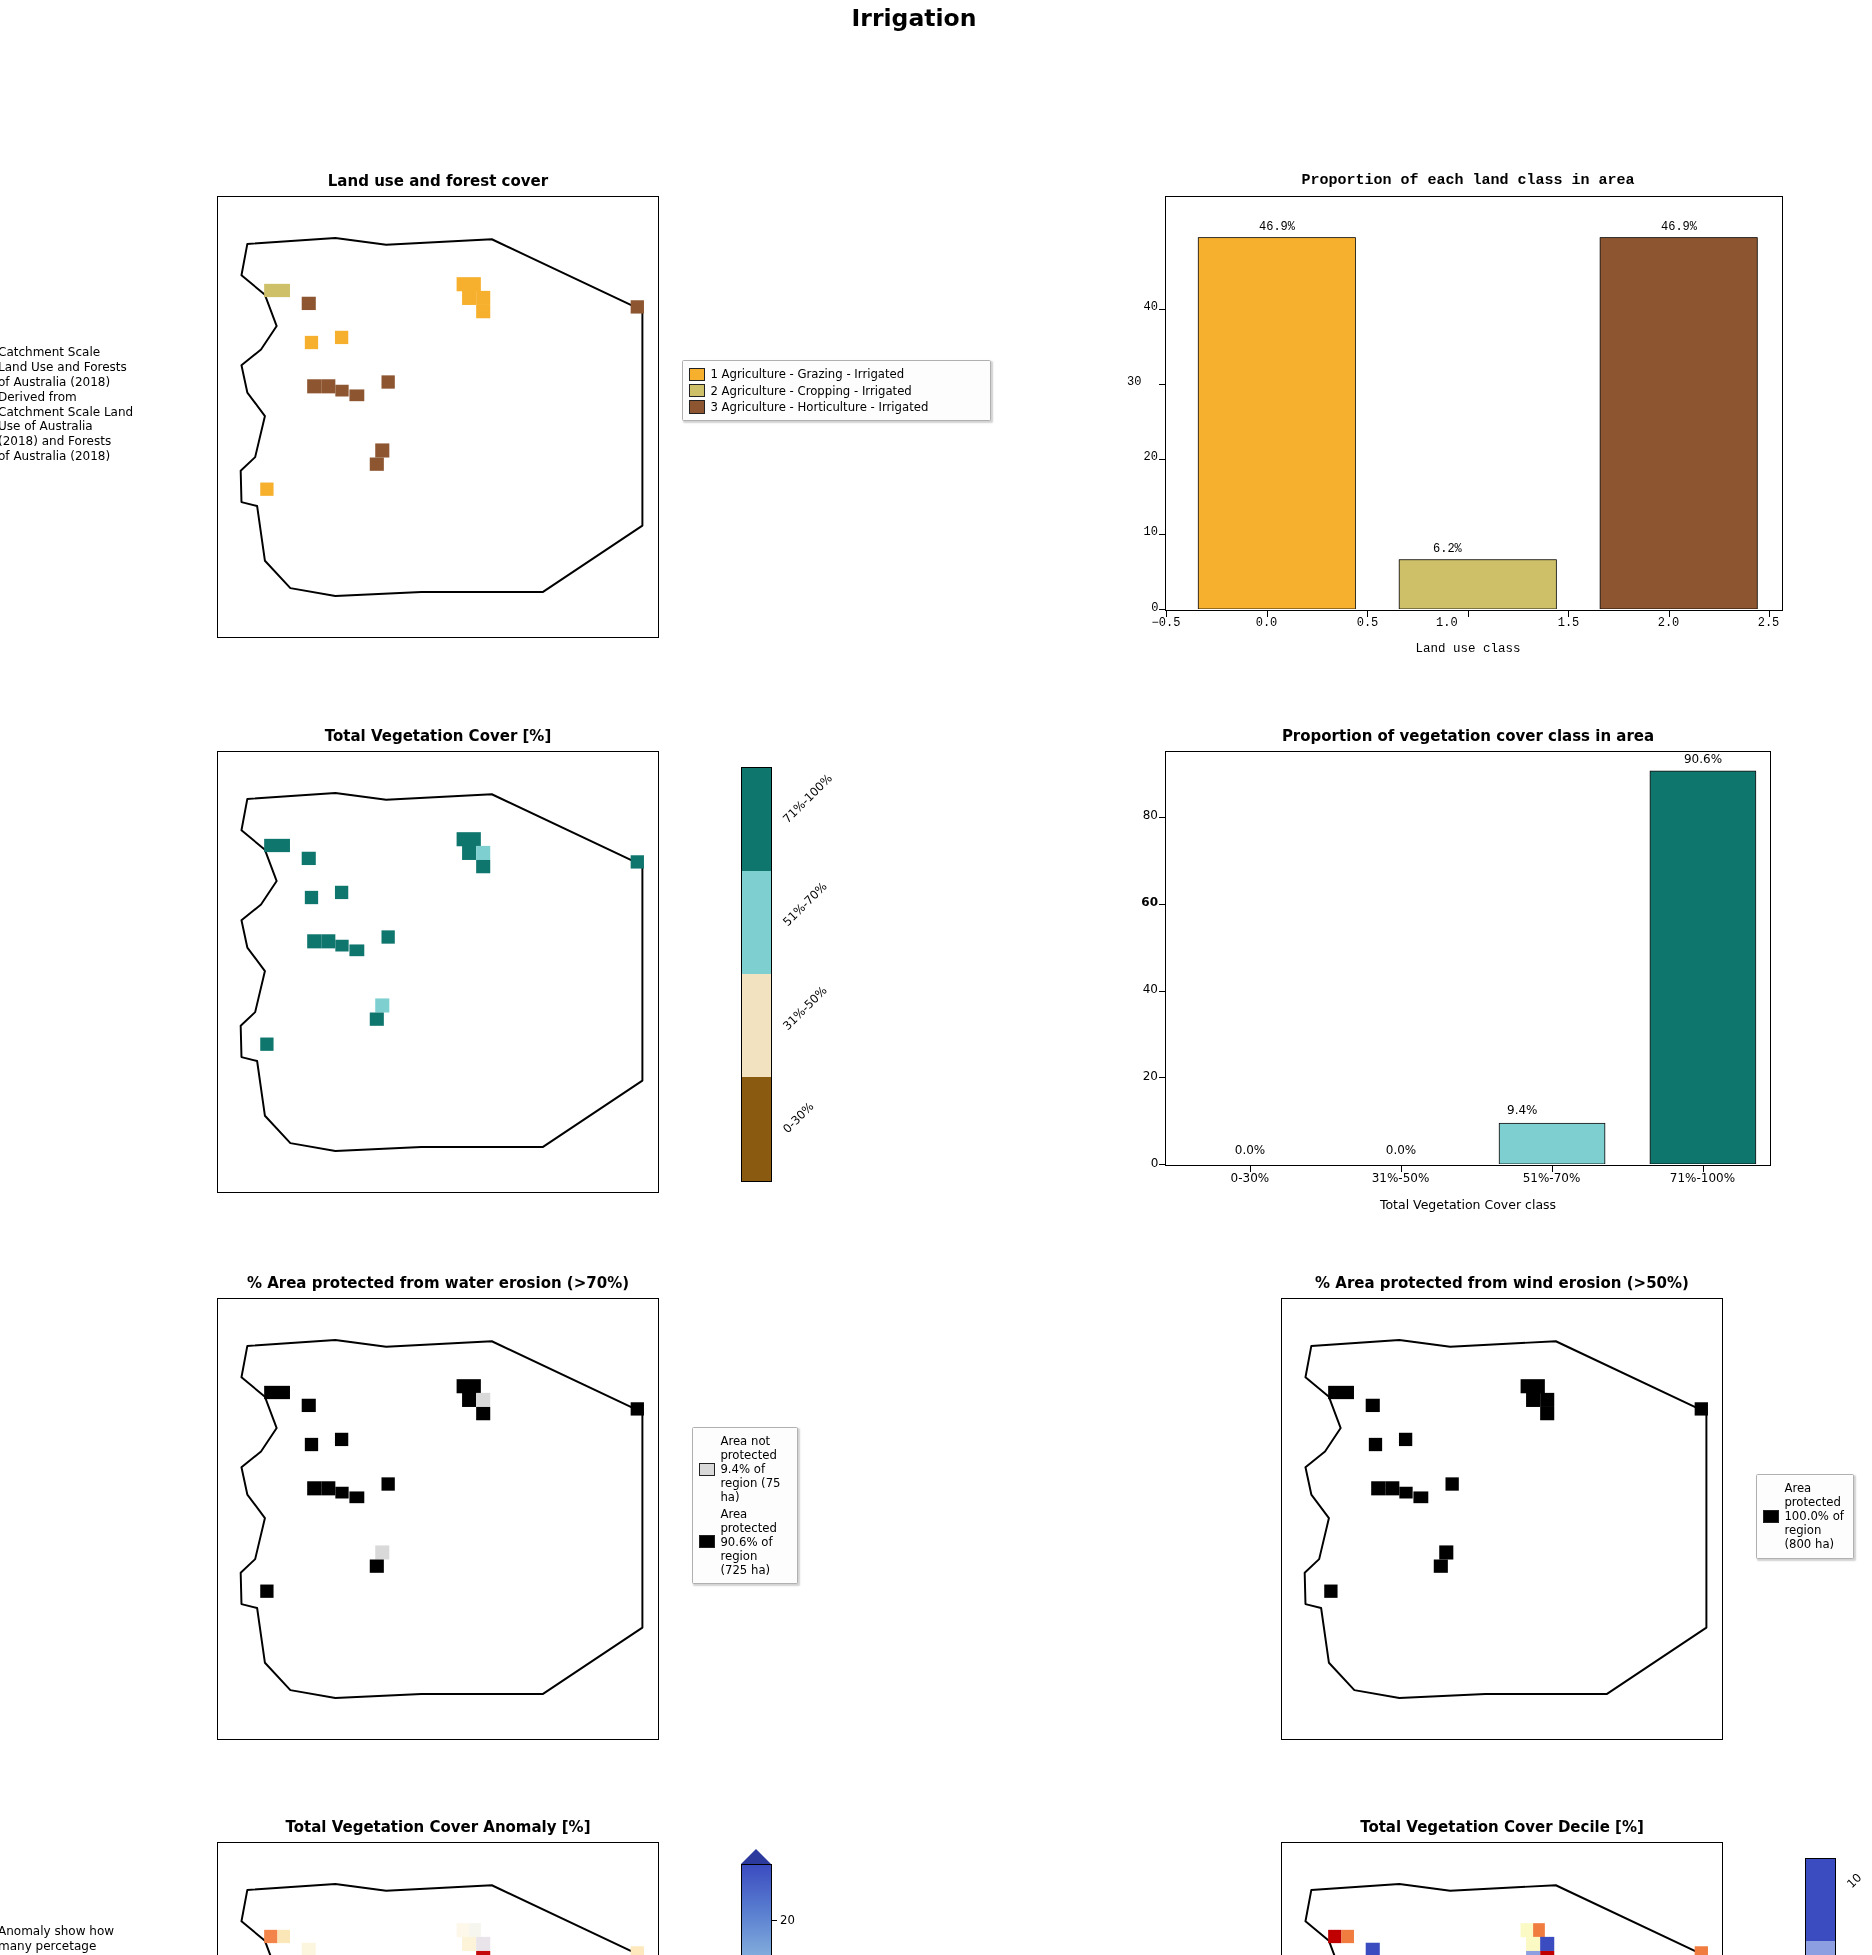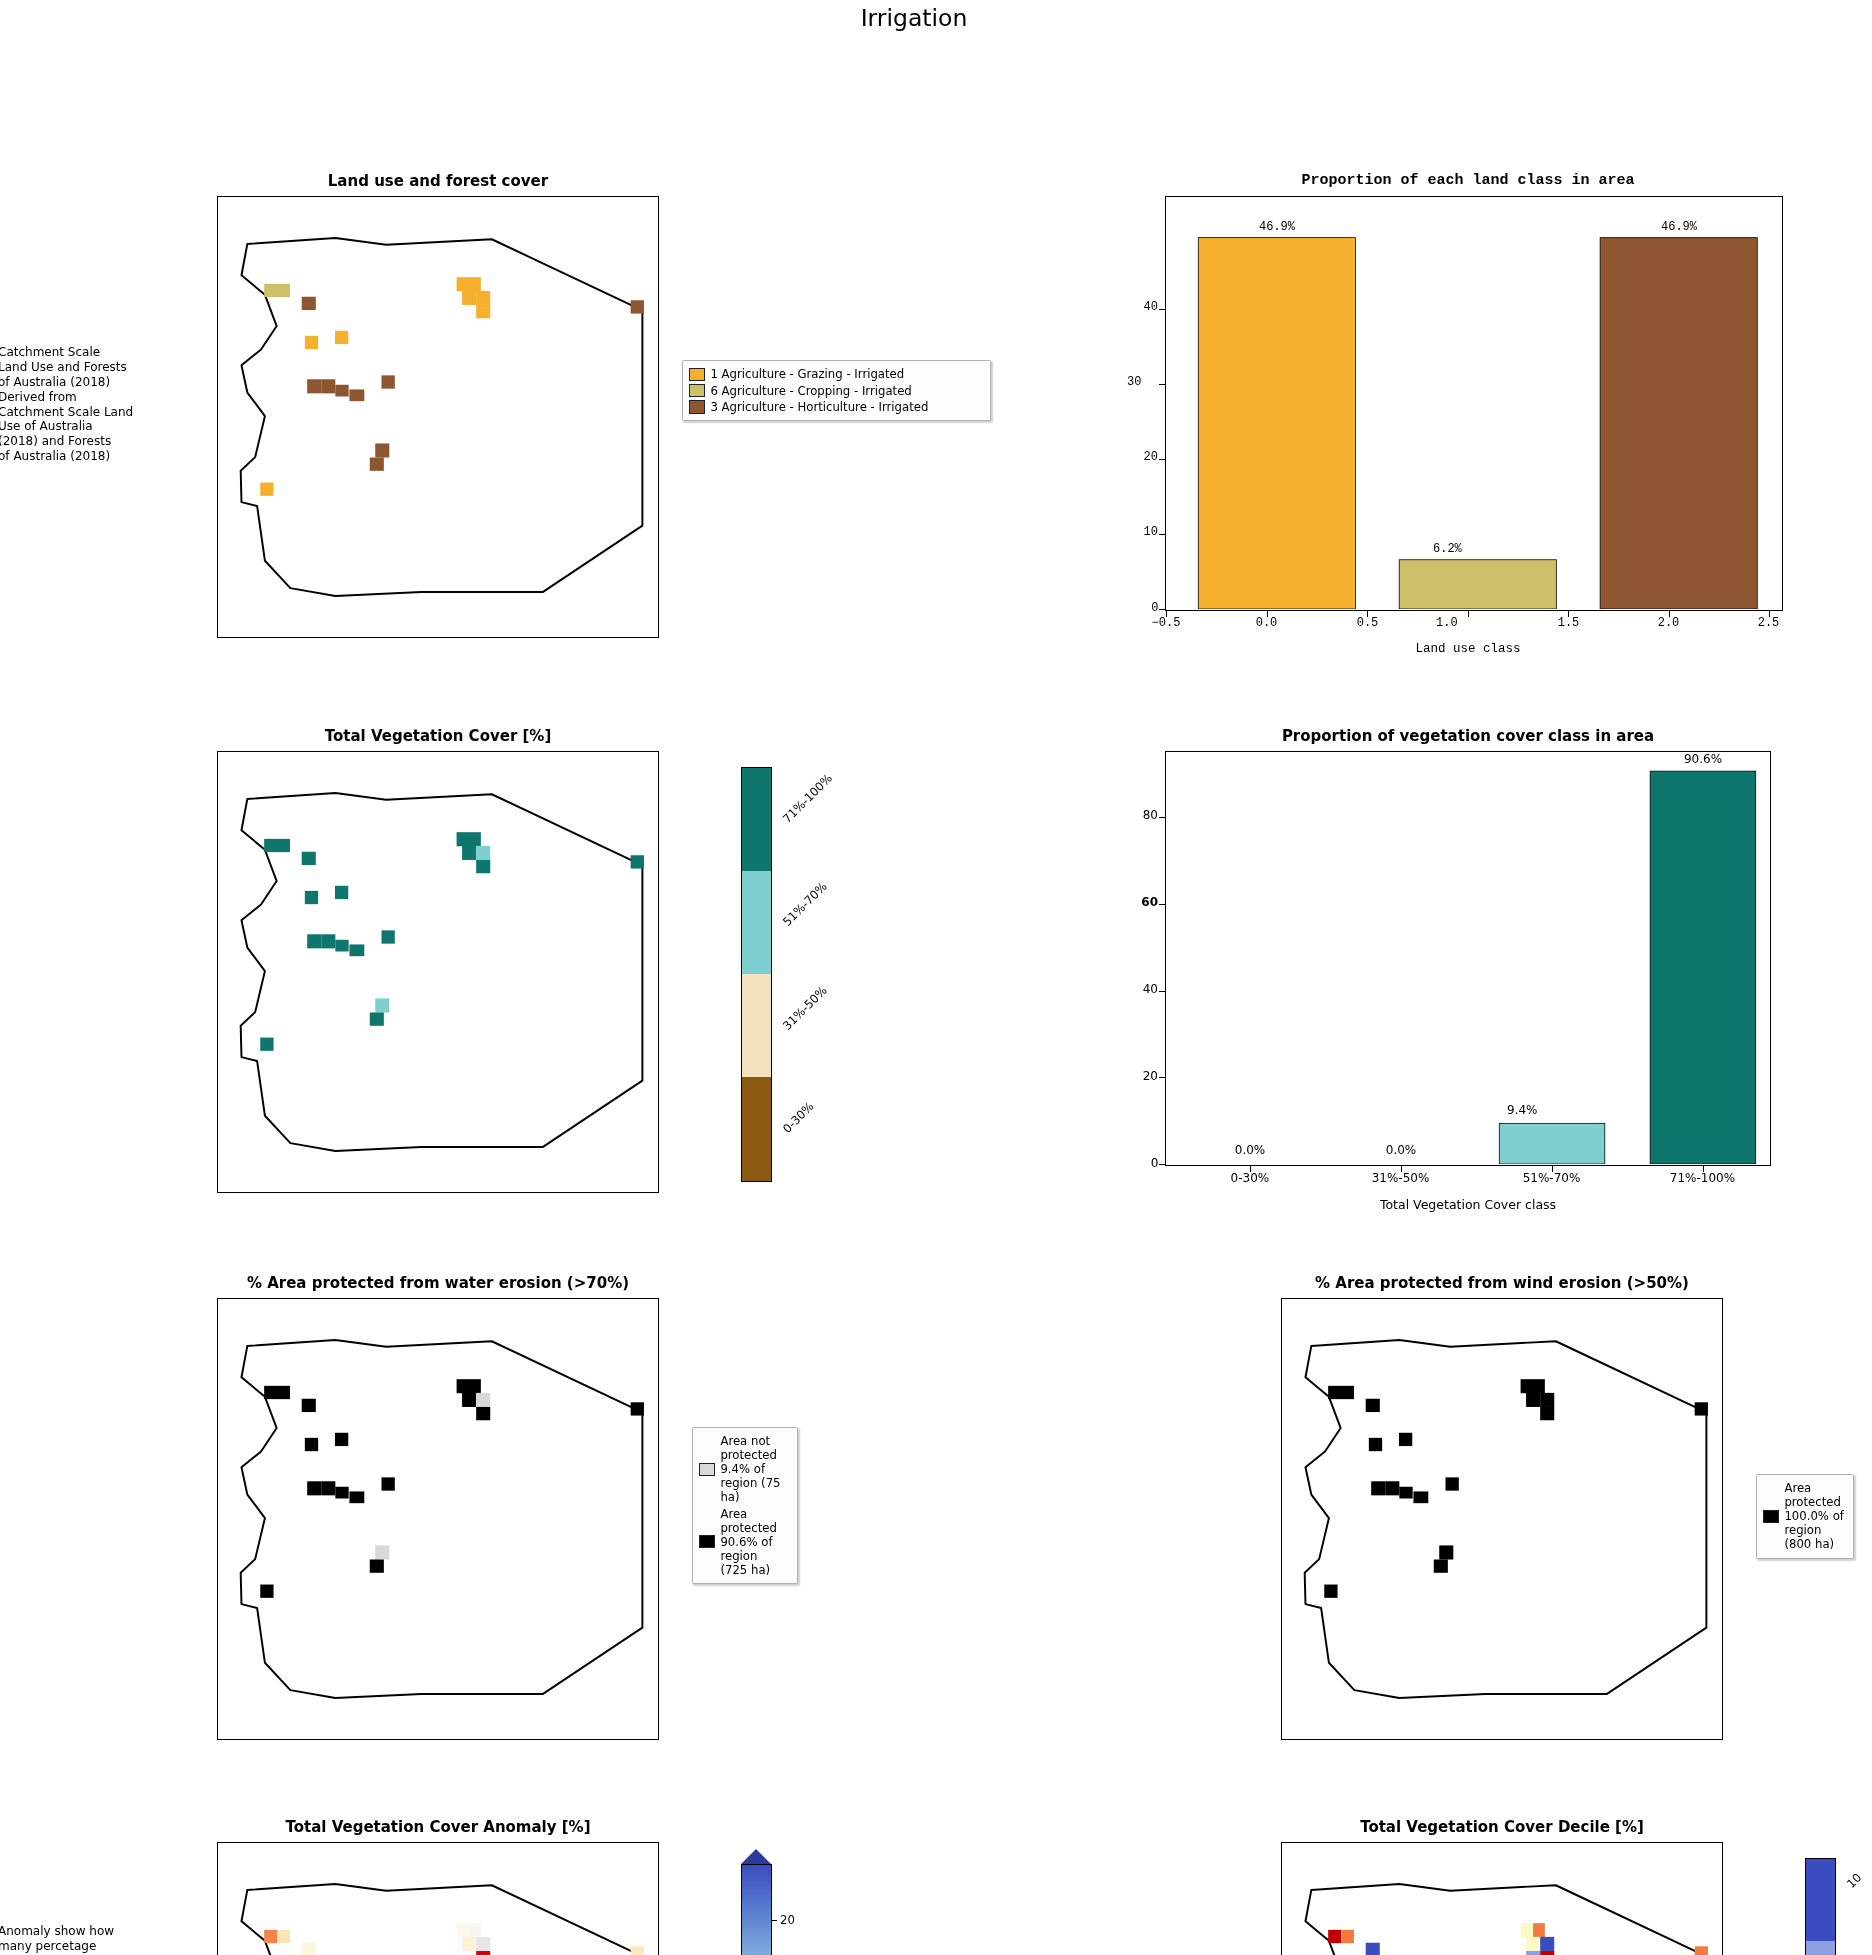--- a/index.html
+++ b/index.html
@@ -8,21 +8,21 @@
     width: 1872px;
     height: 2471px;
     background: #ffffff;
     font-family: "DejaVu Sans", sans-serif;
     color: #000000;
     position: relative;
     overflow: hidden;
   }
   .page-title {
     position:absolute; top:3.9px; left:0; width:1828px;
-    text-align:center; font-size:23.5px; font-weight:normal;
+    text-align:center; font-size:23.5px; font-weight:bold;
     font-family:"DejaVu Sans", sans-serif;
   }
   .panel { position:absolute; }
   .panel-title {
     position:absolute; width:100%; text-align:center;
     font-size:15px; font-weight:bold; top:-24px; left:0;
   }
   .map-frame {
     position:absolute; border:1.2px solid #000; background:#fff;
     overflow:hidden;
@@ -101,21 +101,21 @@
 Use of Australia
 (2018) and Forests
 of Australia (2018)</div>
   <div class="legend-box" style="left:465px; top:164px; width:309px;">
     <div class="legend-row">
       <span class="legend-swatch" style="background:#f7b02d"></span>
       <span class="legend-label">1 Agriculture - Grazing - Irrigated</span>
     </div>
     <div class="legend-row">
       <span class="legend-swatch" style="background:#cdc068"></span>
-      <span class="legend-label">6 Agriculture - Cropping - Irrigated</span>
+      <span class="legend-label">2 Agriculture - Cropping - Irrigated</span>
     </div>
     <div class="legend-row">
       <span class="legend-swatch" style="background:#8d5530"></span>
       <span class="legend-label">3 Agriculture - Horticulture - Irrigated</span>
     </div>
   </div>
 </div>
 
 <div class="panel" style="left:1165px; top:196px; width:606px; height:461px;font-family:Liberation Mono, monospace;">
   <div class="panel-title">Proportion of each land class in area</div>

